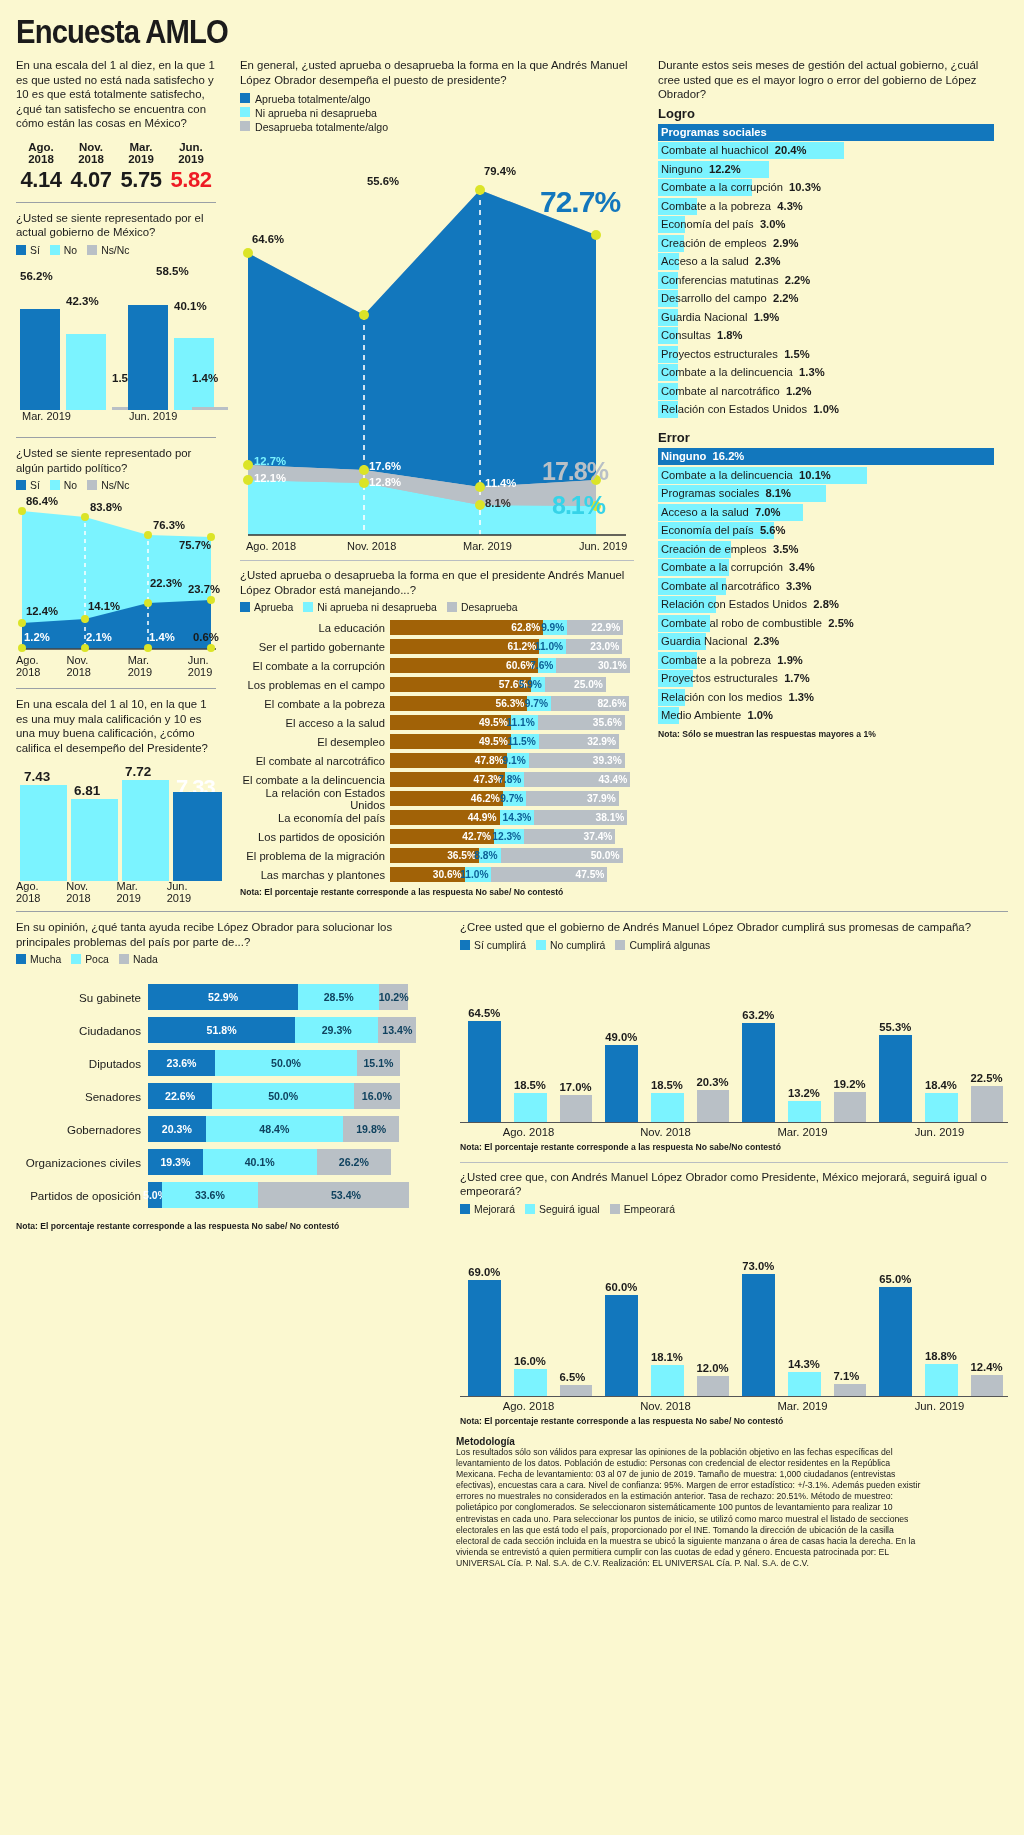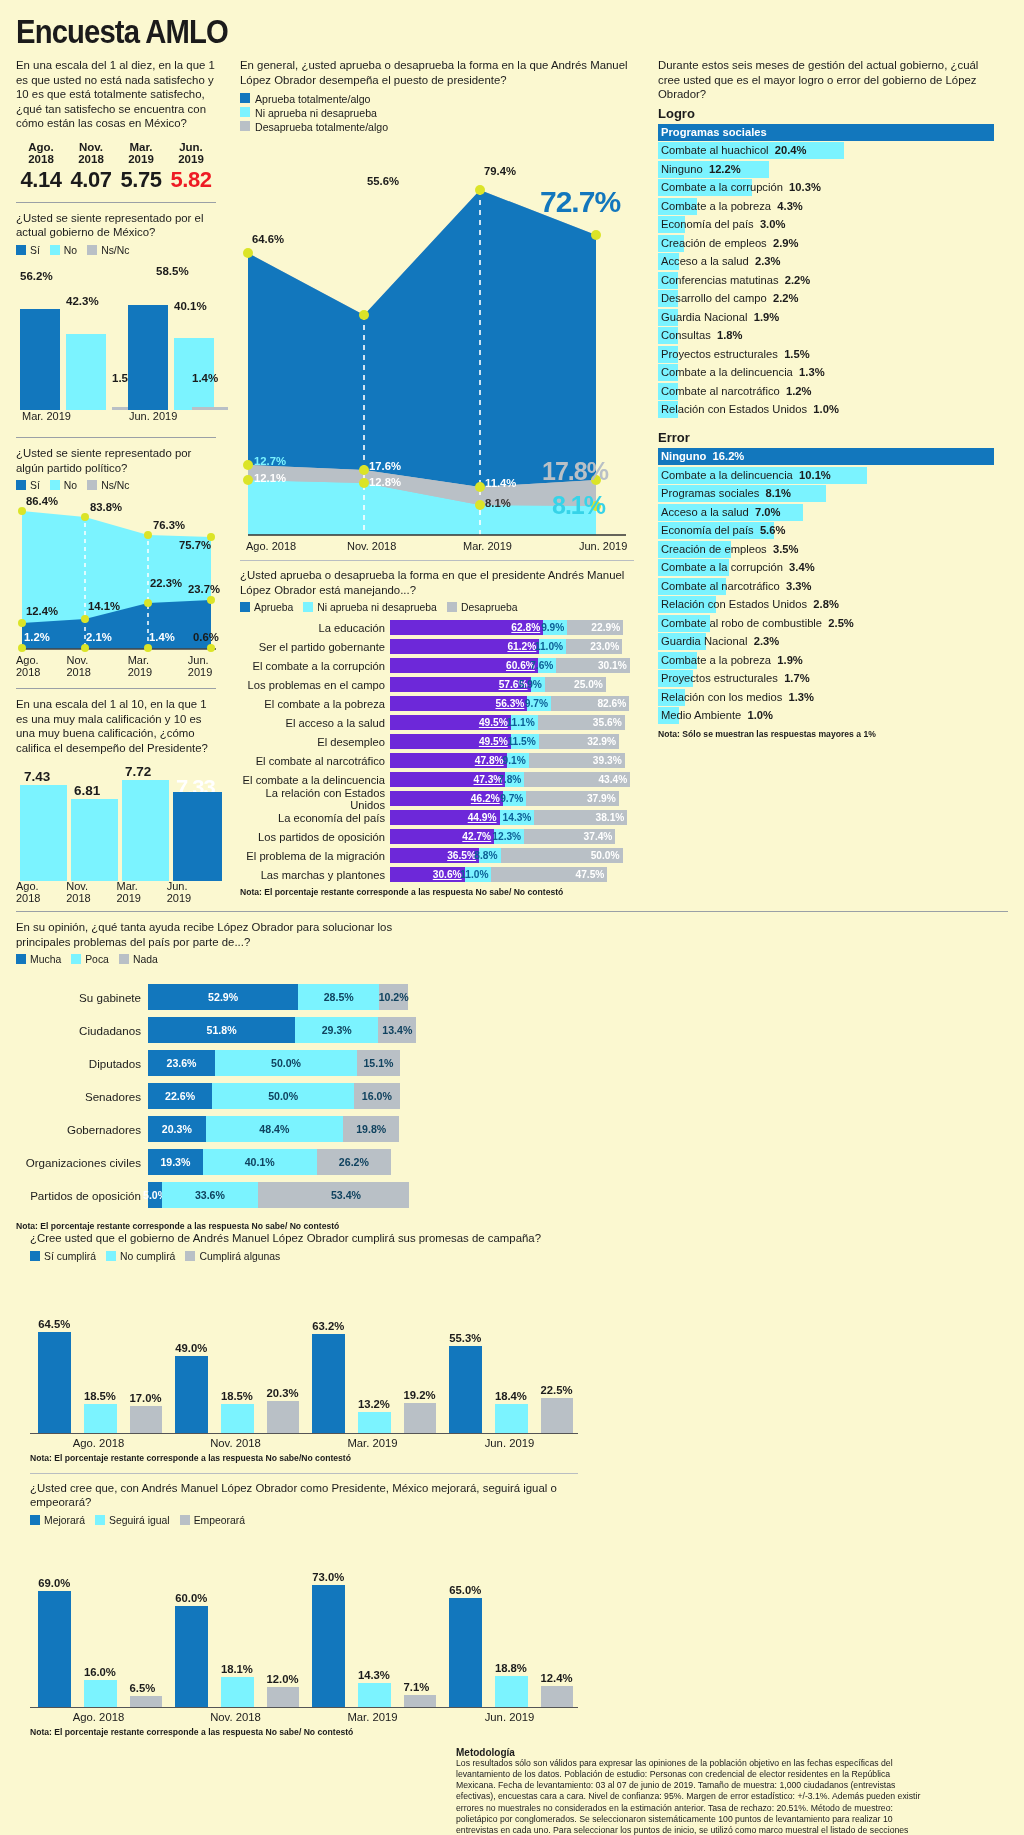--- a/index.html
+++ b/index.html
@@ -61,39 +61,39 @@
   .rbars{ position:relative; height:120px; margin-top:6px; }
 
   
   .bigpct{ font-weight:900; letter-spacing:-1px; }
 
   
   .hrow{ display:flex; align-items:center; height:16.5px; margin-bottom:2.5px; }
   .hlabel{ width:150px; text-align:right; padding-right:5px; font-size:11.2px; }
   .htrack{ flex:1; display:flex; height:15px; }
   .hseg{ display:flex; align-items:center; justify-content:flex-end; font-size:10.2px; font-weight:800; color:#fff; padding-right:3px; white-space:nowrap; }
-  .hseg.dark{ background:#6d28d9;text-decoration:underline; }
+  .hseg.dark{ background:#a16207; }
   .hseg.cy{ background:#7bf3ff; color:#0b5f96; }
   .hseg.gy{ background:#b9c0c6; color:#fff; }
 
   .note{ font-size:8.6px; font-weight:700; margin-top:4px; }
 
   
   .sect-h{ font-size:13px; font-weight:900; margin:4px 0 3px 0; }
   .lrow{ position:relative; height:17px; margin-bottom:1.5px; }
   .lbar{ position:absolute; left:0; top:0; height:17px; }
   .ltext{ position:relative; z-index:2; font-size:11.2px; line-height:17px; padding-left:3px; white-space:nowrap; }
   .ltext b{ font-weight:800; }
   .lrow.first .ltext{ color:#fff; font-weight:800; }
   .lrow.first .lbar{ background:#1277bd; }
   .lbar.cy{ background:#7bf3ff; }
   .note2{ font-size:8.6px; font-weight:700; margin-top:5px; line-height:1.25; }
 
   
-  .bottom{ display:flex; margin-top:6px;flex-direction:column; }
+  .bottom{ display:flex; margin-top:6px; }
   .bl{ width:430px; padding-right:14px; }
   .br{ width:562px; padding-left:14px; }
 
   .brow{ display:flex; align-items:center; height:28px; margin-bottom:5px; }
   .brow .bl-lab{ width:132px; text-align:right; padding-right:7px; font-size:11.6px; }
   .brow .btrack{ flex:1; display:flex; height:26px; }
   .bseg{ display:flex; align-items:center; justify-content:center; font-size:10.6px; font-weight:800; }
   .bseg.dark{ background:#1277bd; color:#fff; }
   .bseg.cy{ background:#7bf3ff; color:#10425f; }
   .bseg.gy{ background:#b9c0c6; color:#10425f; }

